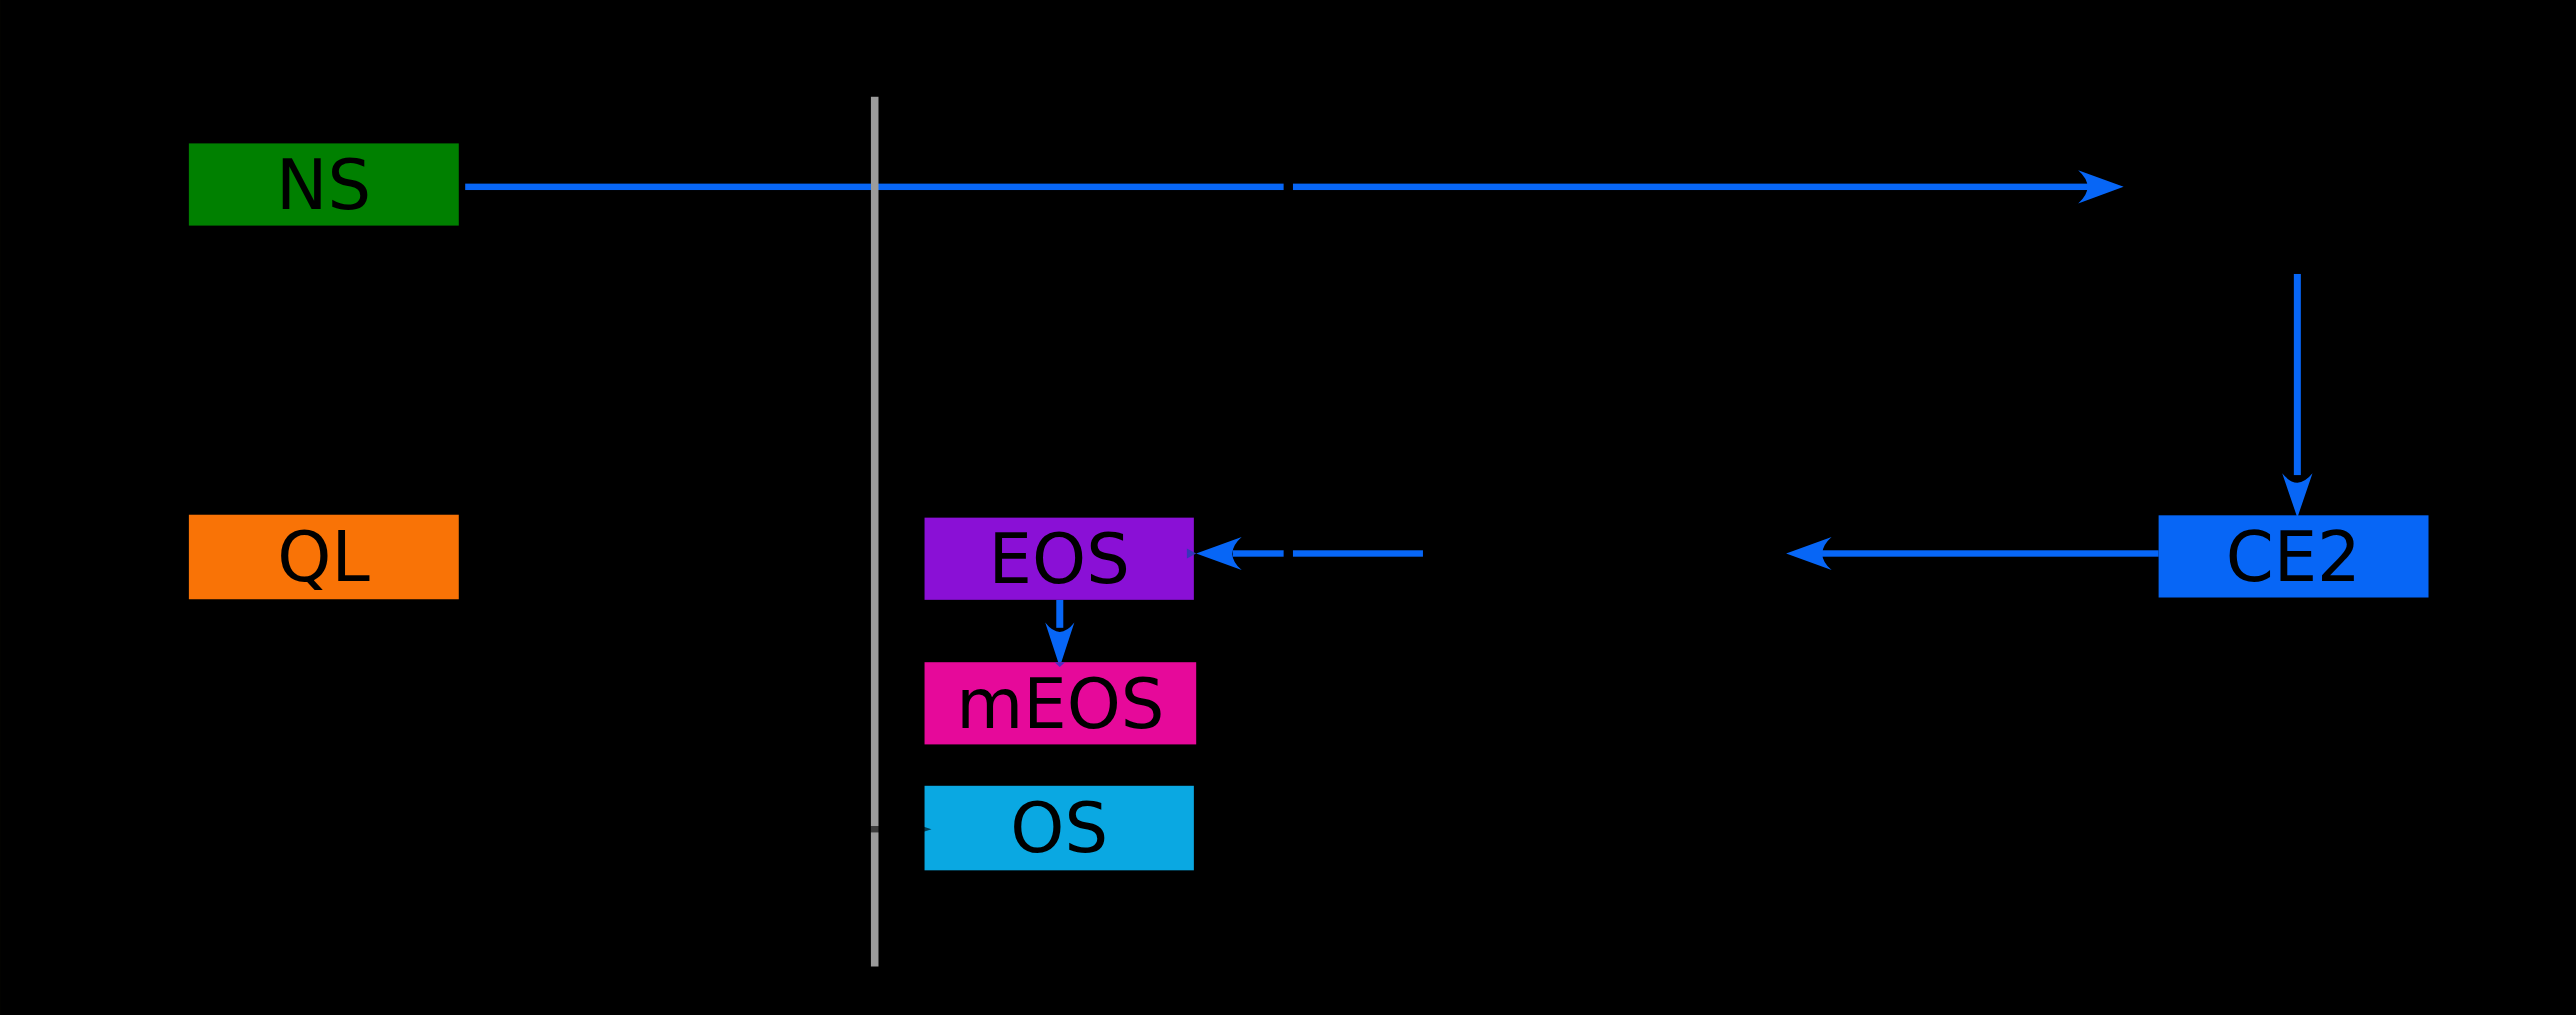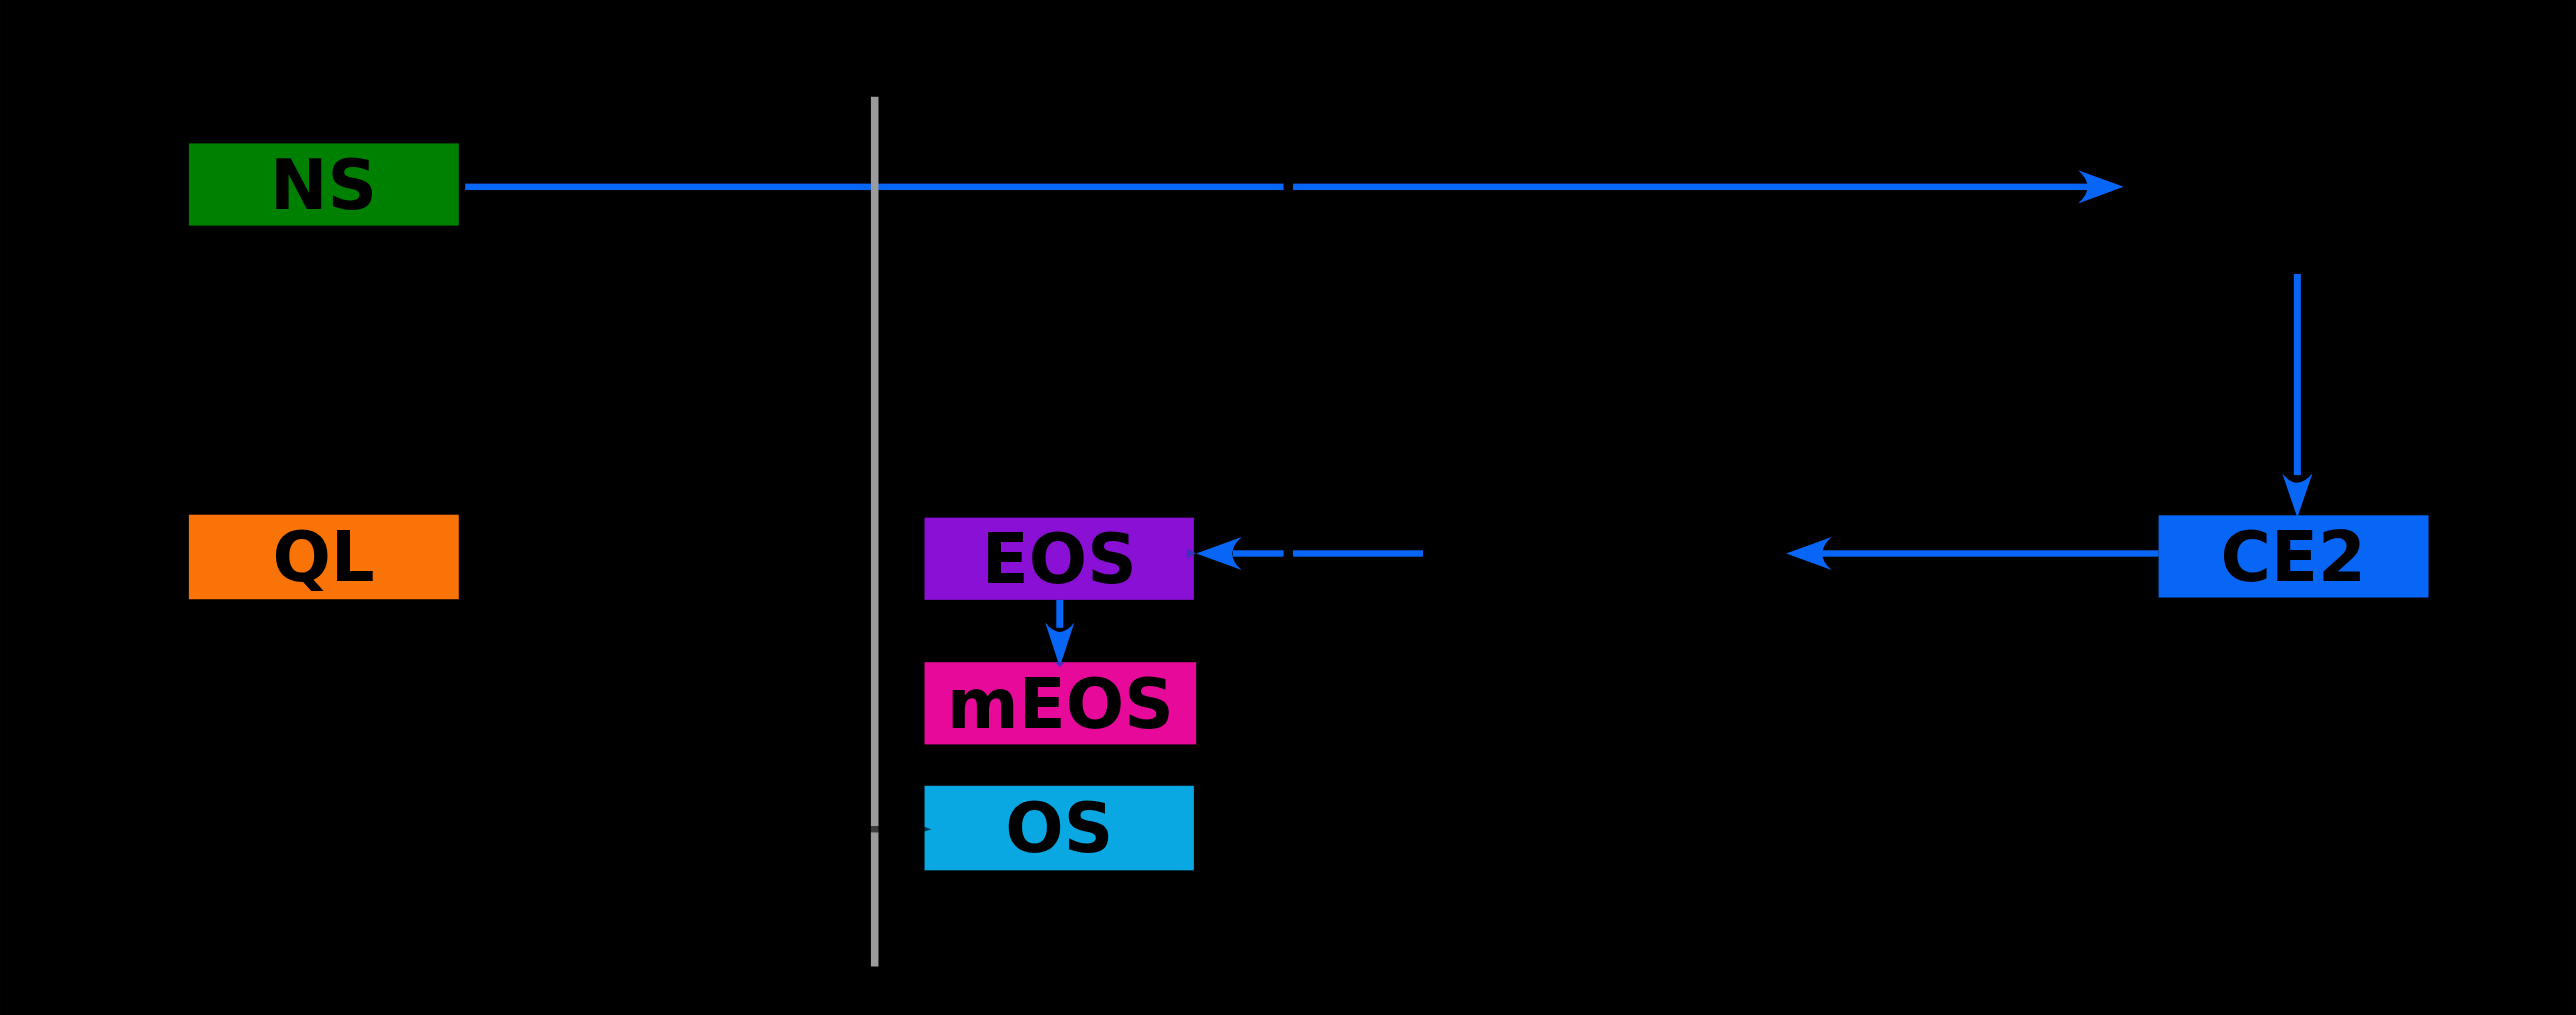--- a/index.html
+++ b/index.html
@@ -3,21 +3,20 @@
 <meta charset="utf-8">
 <style>
   html, body {
     margin: 0;
     padding: 0;
     background: #000000;
   }
   .figure-wrap {
     width: 100%;
     background: #eab308;
-    font-weight: bold;
   }
   svg {
     display: block;
     width: 100%;
     height: auto;
     font-family: "DejaVu Sans", "Liberation Sans", sans-serif;
   }
   .box-label {
     font-size: 118px;
     fill: #000000;

